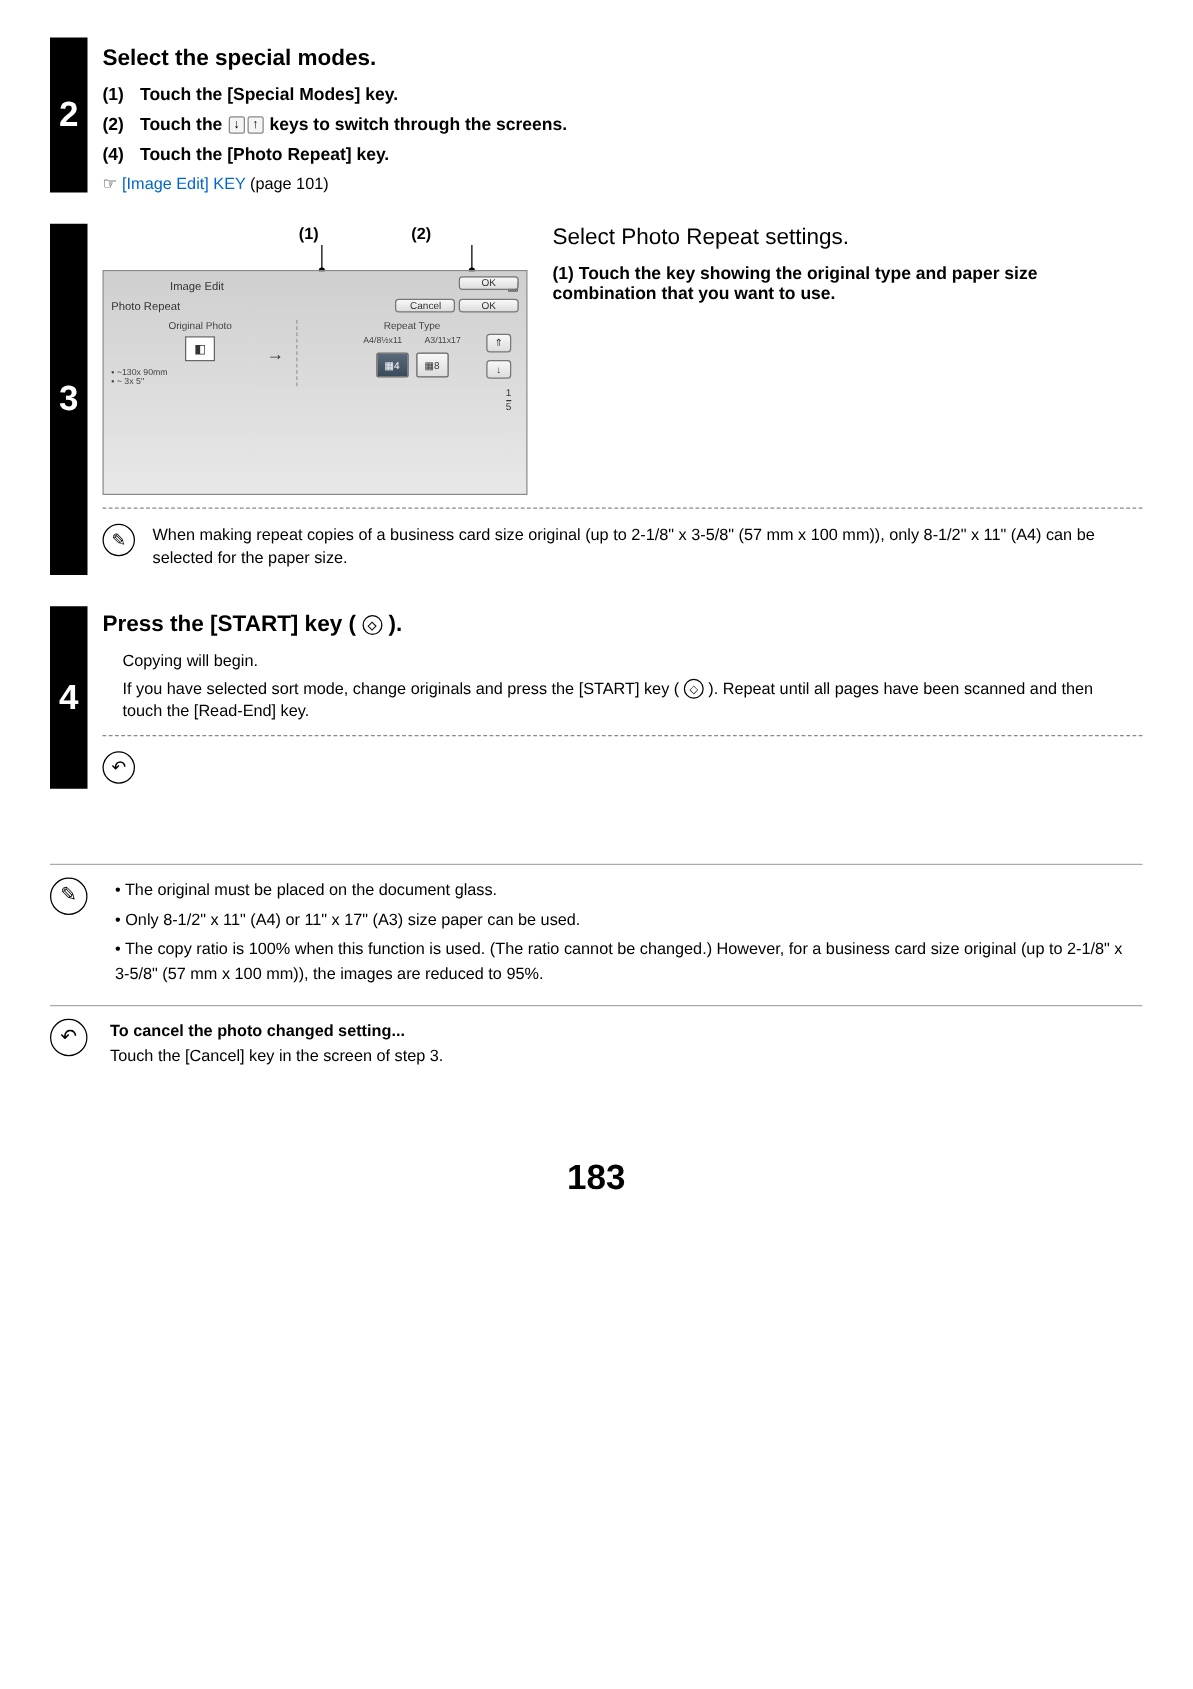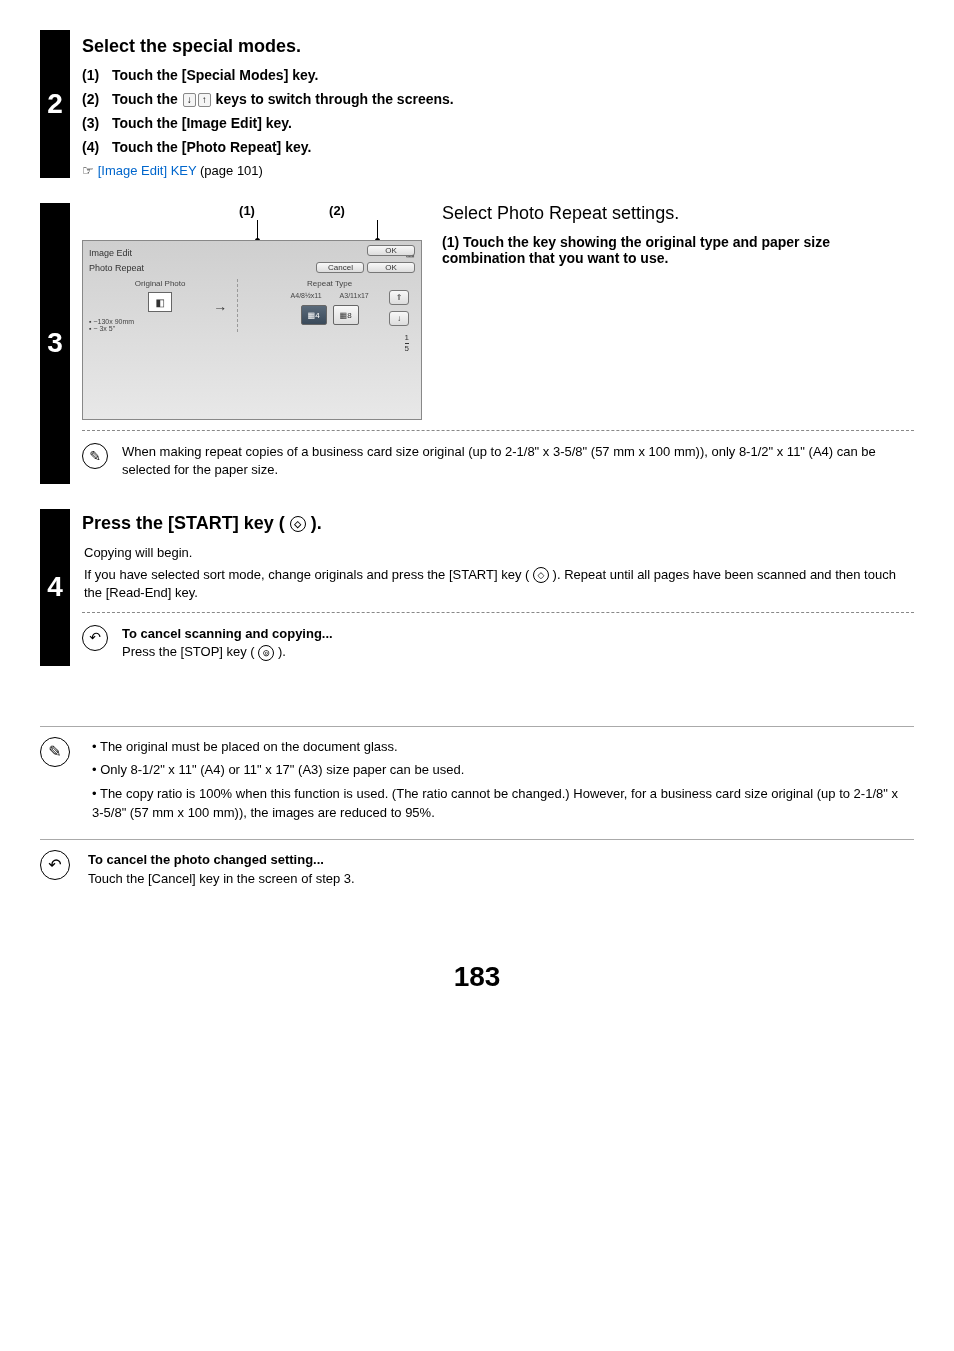--- a/index.html
+++ b/index.html
@@ -106,20 +106,21 @@
     background: linear-gradient(#cfcfcf,#e8e8e8);
     padding: 6px;
     font-size: 9px;
     color: #333;
     position: relative;
     height: 180px;
   }
   .panel-header {
     display:flex; justify-content:space-between; align-items:center;
     margin-bottom:4px;
+    margin-left:47px;
   }
   .panel-row2 {
     display:flex; justify-content:space-between; align-items:center;
     margin-bottom:6px;
   }
   .mini-btn {
     border:1px solid #777; background:linear-gradient(#f8f8f8,#ddd);
     border-radius:3px; padding:0 8px; font-size:8px;
     display:inline-block; text-align:center;
   }
@@ -175,21 +176,21 @@
     padding: 4px 0;
   }
   .note-icon-circle {
     width:26px;height:26px;border:1.5px solid #000;border-radius:50%;
     display:flex;align-items:center;justify-content:center;
     flex-shrink:0; font-size:14px;
   }
   .note-icon-circle.big { width:30px;height:30px; font-size:16px;}
 
   .step4-body .step-title { margin-top:4px;}
-  .step4-body p { font-size:13px; margin:4px 2px; line-height:1.4;}
+  .step4-body p { font-size:13px; margin:4px 16px; line-height:1.4;}
   .start-circle {
     display:inline-block;width:16px;height:16px;border:1px solid #000;border-radius:50%;
     font-size:9px;text-align:center;line-height:14px;vertical-align:middle;
   }
 
   .bottom-notes {
     margin-top:60px;
     border-top:1px solid #aaa;
   }
   .bn-row {
@@ -219,23 +220,20 @@
   <div class="step-block">
     <div class="step-num">2</div>
     <div class="step-body">
       <div class="step-title">Select the special modes.</div>
       <div class="sub-list">
         <div class="sub-item">
           <span class="sub-num">(1)</span><span>Touch the [Special Modes] key.</span>
         </div>
         <div class="sub-item">
           <span class="sub-num">(2)</span><span>Touch the </span><span class="small-key">↓</span><span class="small-key">↑</span><span> keys to switch through the screens.</span>
-        </div>
-        <div class="sub-item">
-          <span class="sub-num">(3)</span><span>Touch the [Image Edit] key.</span>
         </div>
         <div class="sub-item">
           <span class="sub-num">(4)</span><span>Touch the [Photo Repeat] key.</span>
         </div>
       </div>
       <div class="ref-line">
         <span class="pointer-icon">☞</span><span class="link">[Image Edit] KEY</span><span> (page 101)</span>
       </div>
     </div>
   </div>
@@ -324,26 +322,20 @@
       <div class="step-title">
         <span>Press the [START] key ( </span><span class="start-circle">◇</span><span> ).</span>
       </div>
       <p>Copying will begin.</p>
       <p>
         <span>If you have selected sort mode, change originals and press the [START] key ( </span><span class="start-circle">◇</span><span> ). Repeat until all pages have been scanned and then touch the [Read-End] key.</span>
       </p>
       <div class="dash-sep"></div>
       <div class="note-row">
         <div class="note-icon-circle">↶</div>
-        <div>
-          <div class="bn-bold">To cancel scanning and copying...</div>
-          <div>
-            <span>Press the [STOP] key ( </span><span class="start-circle">⊚</span><span> ).</span>
-          </div>
-        </div>
       </div>
     </div>
   </div>
 
   <div class="bottom-notes">
     <div class="bn-row">
       <div class="note-icon-circle big">✎</div>
       <div class="bn-content">
         <ul class="bullet-list">
           <li>The original must be placed on the document glass.</li>

